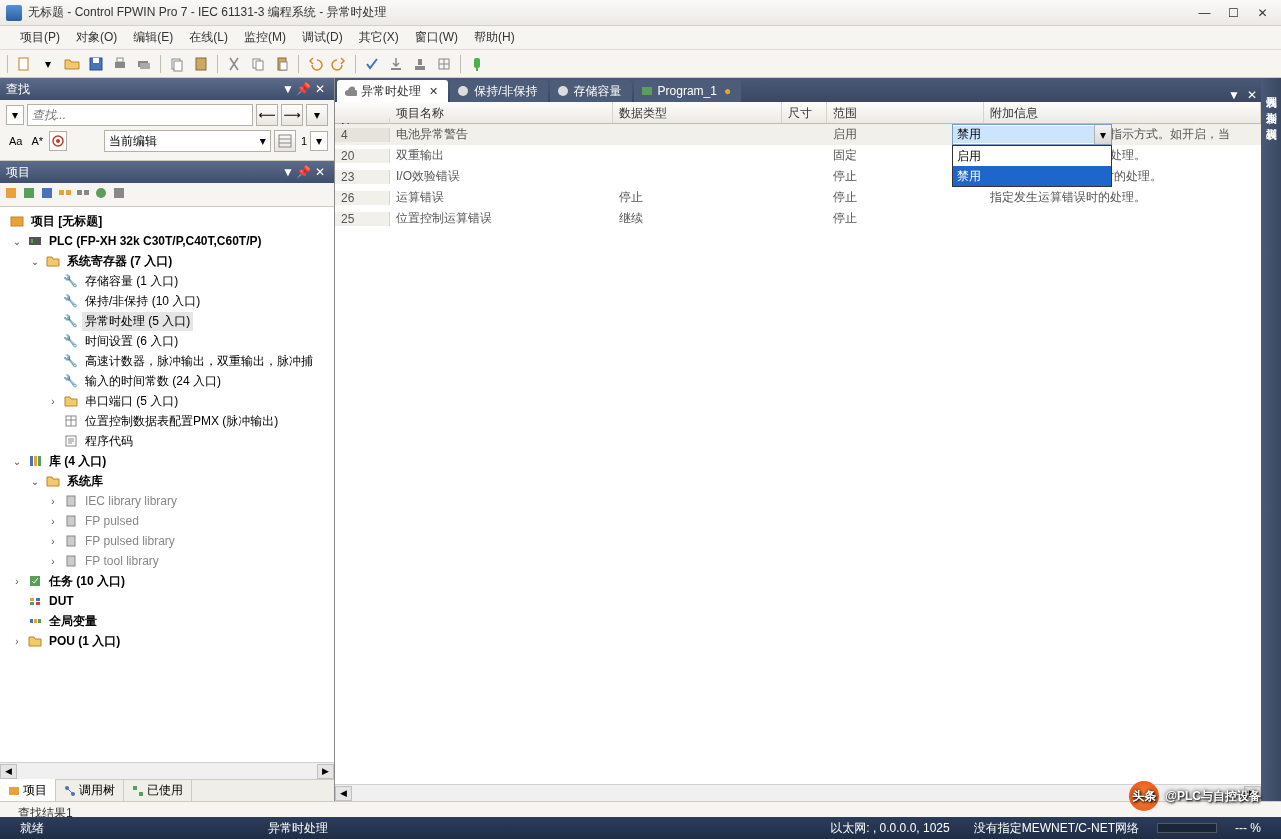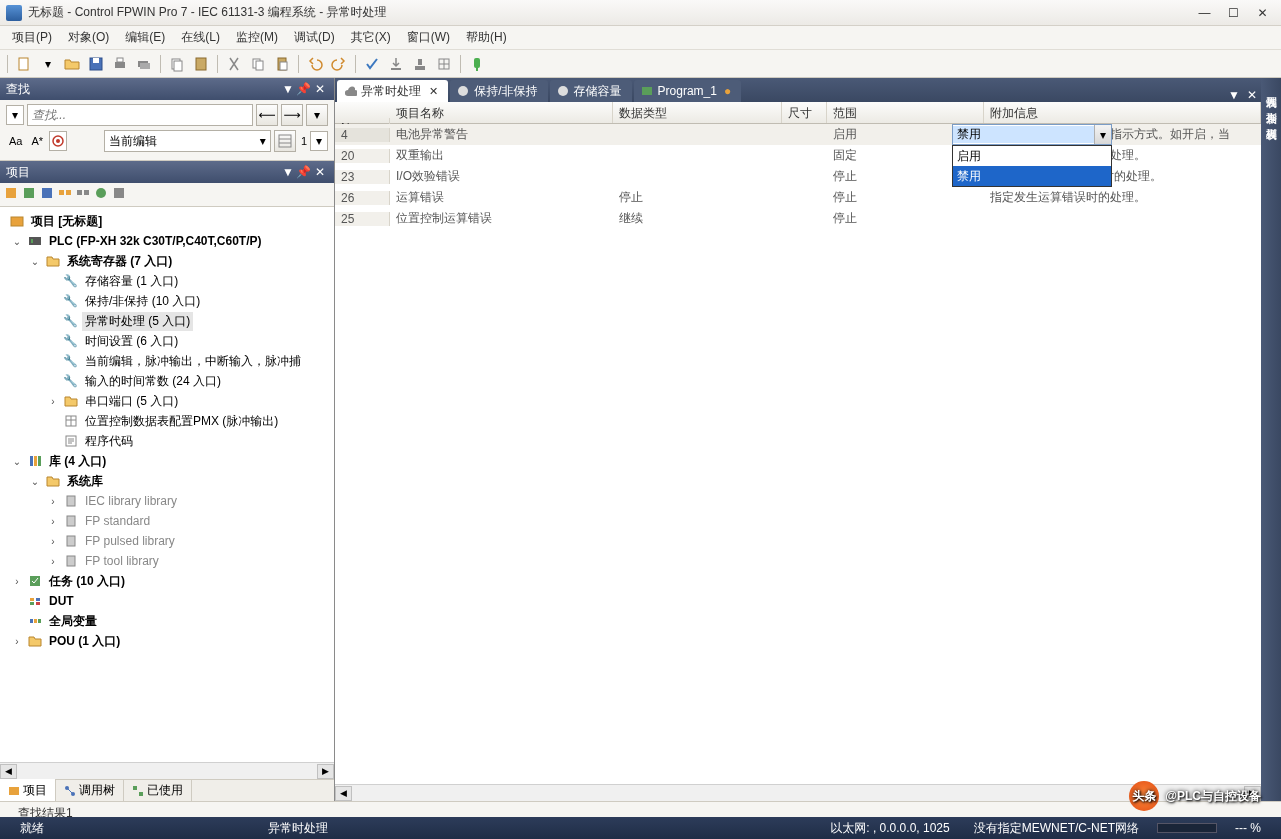--- a/index.html
+++ b/index.html
@@ -2,21 +2,21 @@
 <html><head>
 <meta charset="utf-8">
 <style>
 * { margin: 0; padding: 0; box-sizing: border-box; font-family: "Microsoft YaHei", "Segoe UI", sans-serif; font-size: 12px; }
 body { width: 1281px; height: 839px; background: #fff; display: flex; flex-direction: column; overflow: hidden; position: relative; }
 .title-bar { height: 26px; background: linear-gradient(#faf9f8,#eceae6); display: flex; align-items: center; padding: 0 6px; color: #333; border-bottom: 1px solid #d4d0c8; }
 .title-bar .icon { width: 16px; height: 16px; margin-right: 6px; background: linear-gradient(#5792d6,#2c5e9e); border-radius: 2px; }
 .title-bar .txt { flex: 1; }
 .title-ctl { display: flex; gap: 4px; }
 .title-ctl span { width: 25px; height: 18px; display: flex; align-items: center; justify-content: center; cursor: default; }
-.menu-bar { height: 24px; background: #f6f5f2; display: flex; align-items: center; padding: 0 4px; border-bottom: 1px solid #e0ddd6; }
+.menu-bar { height: 24px; background: #f6f5f2; display: flex; align-items: center; padding: 0 12px; border-bottom: 1px solid #e0ddd6; }
 .menu-bar span { padding: 3px 8px; color: #333; }
 .tool-bar { height: 28px; background: #f6f5f2; display: flex; align-items: center; padding: 0 4px; gap: 2px; border-bottom: 1px solid #cfcbc1; }
 .tool-bar .tb { width: 22px; height: 22px; display: flex; align-items: center; justify-content: center; border-radius: 2px; }
 .tool-bar .sep { width: 1px; height: 18px; background: #c0bcb2; margin: 0 3px; }
 .tb svg { width: 16px; height: 16px; }
 .main { flex: 1; display: flex; min-height: 0; }
 .left-col { width: 335px; display: flex; flex-direction: column; border-right: 1px solid #8a8a8a; }
 .panel-hdr { height: 22px; background: linear-gradient(#5d6b8a,#3f4e6d); color: #fff; display: flex; align-items: center; padding: 0 6px; font-size: 12px; }
 .panel-hdr .sp { flex: 1; }
 .panel-hdr .pc { width: 16px; text-align: center; cursor: default; }
@@ -325,21 +325,21 @@
       <div class="node" style="padding-left:58px">
           <span class="nicon">🔧</span>
           <span class="nlbl sel">异常时处理 (5 入口)</span>
         </div>
       <div class="node" style="padding-left:58px">
           <span class="nicon">🔧</span>
           <span class="nlbl">时间设置 (6 入口)</span>
         </div>
       <div class="node" style="padding-left:58px">
           <span class="nicon">🔧</span>
-          <span class="nlbl">当前编辑，脉冲输出，中断输入，脉冲捕</span>
+          <span class="nlbl">高速计数器，脉冲输出，双重输出，脉冲捕</span>
         </div>
       <div class="node" style="padding-left:58px">
           <span class="nicon">🔧</span>
           <span class="nlbl">输入的时间常数 (24 入口)</span>
         </div>
       <div class="node" style="padding-left:44px">
           <span class="exp">›</span>
           <span class="nicon">
             <svg viewBox="0 0 14 14">
               <path d="M1 3h5l1 2h6v7H1z" fill="#f4c96a" stroke="#b9862e"></path>
@@ -394,21 +394,21 @@
           </span>
           <span class="nlbl" style="color:#888">IEC library library</span>
         </div>
       <div class="node" style="padding-left:44px">
           <span class="exp">›</span>
           <span class="nicon">
             <svg viewBox="0 0 14 14">
               <rect x="3" y="2" width="8" height="10" fill="#ccc" stroke="#888"></rect>
             </svg>
           </span>
-          <span class="nlbl" style="color:#888">FP standard</span>
+          <span class="nlbl" style="color:#888">FP pulsed</span>
         </div>
       <div class="node" style="padding-left:44px">
           <span class="exp">›</span>
           <span class="nicon">
             <svg viewBox="0 0 14 14">
               <rect x="3" y="2" width="8" height="10" fill="#ccc" stroke="#888"></rect>
             </svg>
           </span>
           <span class="nlbl" style="color:#888">FP pulsed library</span>
         </div>

